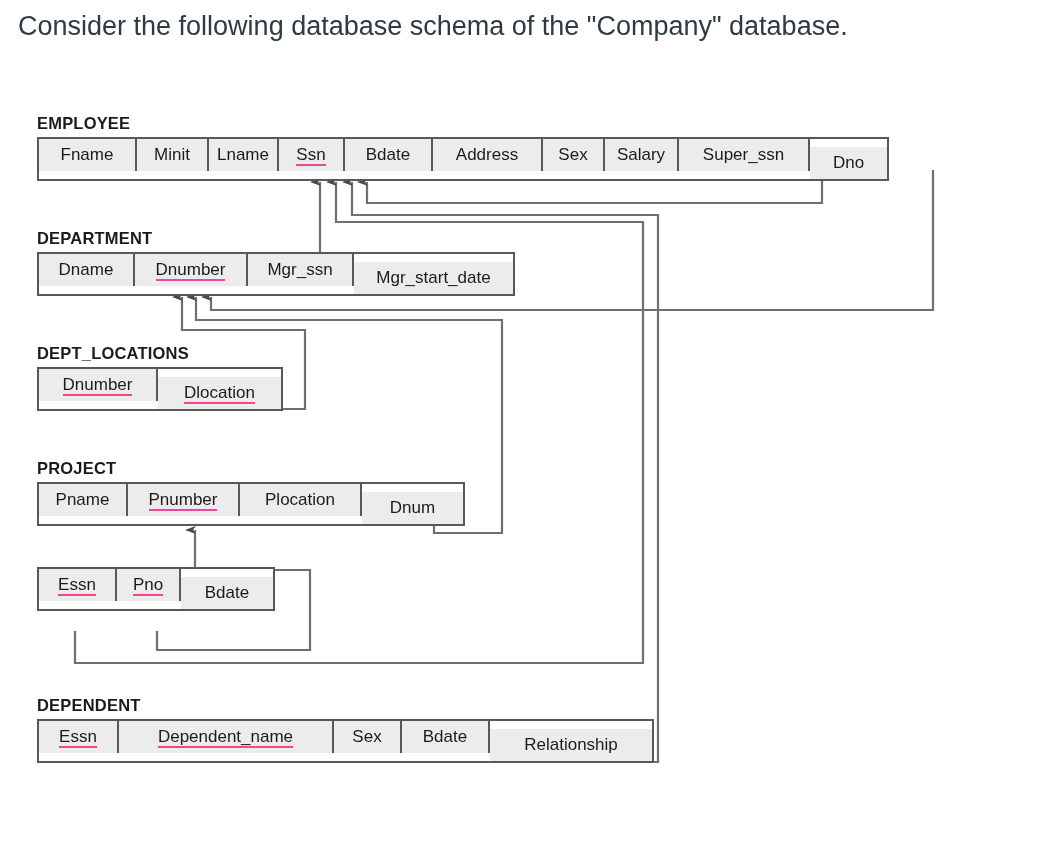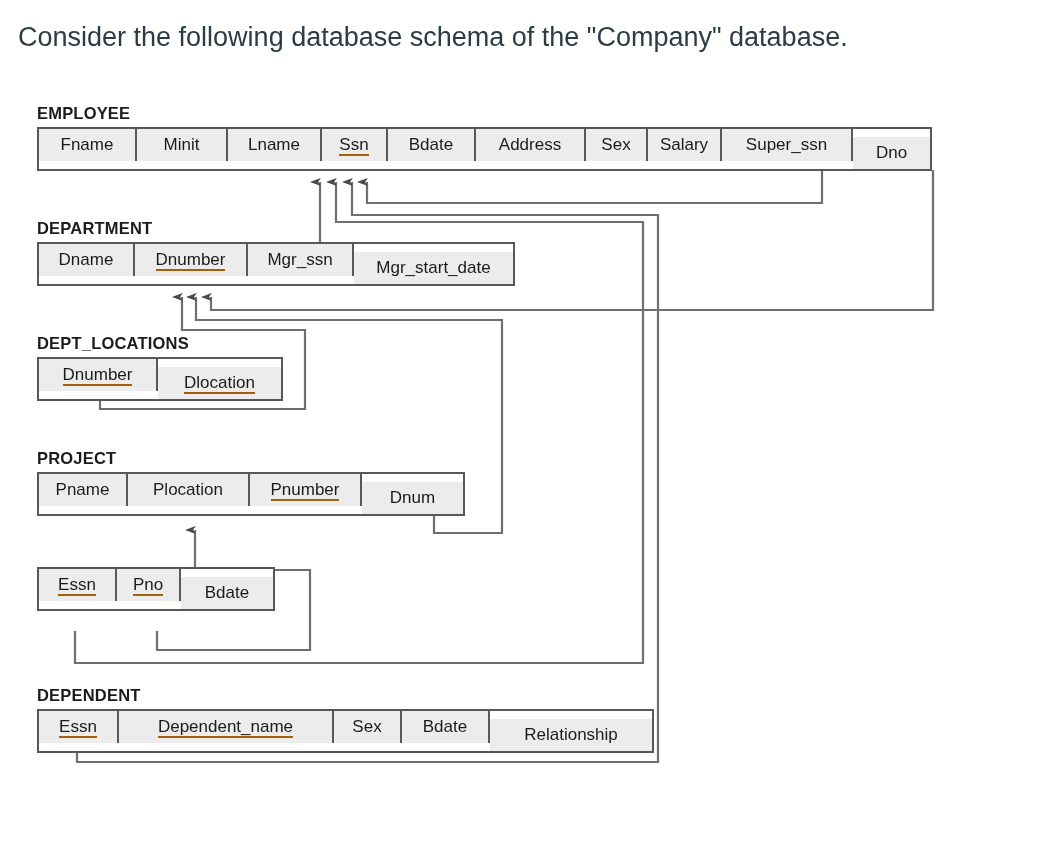--- a/index.html
+++ b/index.html
@@ -11,21 +11,21 @@
     width: 1054px;
     height: 848px;
     position: relative;
     font-family: "Liberation Sans", sans-serif;
     overflow: hidden;
   }
 
   #question-title {
     position: absolute;
     left: 18px;
-    top: 20px;
+    top: 9px;
     font-size: 27px;
     line-height: 34px;
     color: #2d3b45;
     font-weight: 400;
     white-space: nowrap;
     text-align: right;
   }
 
   #schema-figure {
     position: absolute;
@@ -49,20 +49,21 @@
   }
 
   .relation-name {
     font-size: 16.5px;
     font-weight: bold;
     color: #1b1b1b;
     letter-spacing: 0.2px;
     margin-bottom: 4px;
     white-space: nowrap;
     font-family: "Liberation Sans", sans-serif;
+    margin-top: 10px;
   }
 
   .attr-row {
     display: flex;
     border: 2px solid #58585a;
     background: #ffffff;
     width: max-content;
   }
 
   .attr {
@@ -80,21 +81,21 @@
   .attr:last-child {
     border-right: none;
     margin-top: 8px;
   }
   .attr .attr-text {
     display: inline-block;
     line-height: 1;
     padding-bottom: 1px;
   }
   .attr.pk .attr-text {
-    border-bottom: 2px solid #a16207;
+    border-bottom: 2px solid #ec4899;
   }
 </style>
 </head>
 <body>
 
 <div id="question-title">Consider the following database schema of the "Company" database.</div>
 
 <div id="schema-figure">
 
   <svg id="connector-layer" viewBox="0 0 1054 848" xmlns="http://www.w3.org/2000/svg">
@@ -121,22 +122,22 @@
       <path d="M933,170 L933,310 L211,310 L211,297" marker-end="url(#fk-arrow)"></path>
 
       <path d="M157,631 L157,650 L310,650 L310,570 L195,570 L195,530" marker-end="url(#fk-arrow)"></path>
     </g>
   </svg>
 
   <div class="relation" style="left:37px; top:104px;">
     <div class="relation-name">EMPLOYEE</div>
     <div class="attr-row">
       <div class="attr" style="width:98px"><span class="attr-text">Fname</span></div>
-      <div class="attr" style="width:91px"><span class="attr-text">Minit</span></div>
-      <div class="attr" style="width:94px"><span class="attr-text">Lname</span></div>
+      <div class="attr" style="width:72px"><span class="attr-text">Minit</span></div>
+      <div class="attr" style="width:70px"><span class="attr-text">Lname</span></div>
       <div class="attr pk" style="width:66px"><span class="attr-text">Ssn</span></div>
       <div class="attr" style="width:88px"><span class="attr-text">Bdate</span></div>
       <div class="attr" style="width:110px"><span class="attr-text">Address</span></div>
       <div class="attr" style="width:62px"><span class="attr-text">Sex</span></div>
       <div class="attr" style="width:74px"><span class="attr-text">Salary</span></div>
       <div class="attr" style="width:131px"><span class="attr-text">Super_ssn</span></div>
       <div class="attr" style="width:77px"><span class="attr-text">Dno</span></div>
     </div>
   </div>
 
@@ -155,22 +156,22 @@
     <div class="attr-row">
       <div class="attr pk" style="width:119px"><span class="attr-text">Dnumber</span></div>
       <div class="attr pk" style="width:123px"><span class="attr-text">Dlocation</span></div>
     </div>
   </div>
 
   <div class="relation" style="left:37px; top:449px;">
     <div class="relation-name">PROJECT</div>
     <div class="attr-row">
       <div class="attr" style="width:89px"><span class="attr-text">Pname</span></div>
+      <div class="attr pk" style="width:112px"><span class="attr-text">Pnumber</span></div>
       <div class="attr" style="width:122px"><span class="attr-text">Plocation</span></div>
-      <div class="attr pk" style="width:112px"><span class="attr-text">Pnumber</span></div>
       <div class="attr" style="width:101px"><span class="attr-text">Dnum</span></div>
     </div>
   </div>
 
   <div class="relation" style="left:37px; top:567px;">
     <div class="attr-row">
       <div class="attr pk" style="width:78px"><span class="attr-text">Essn</span></div>
       <div class="attr pk" style="width:64px"><span class="attr-text">Pno</span></div>
       <div class="attr" style="width:92px"><span class="attr-text">Bdate</span></div>
     </div>

